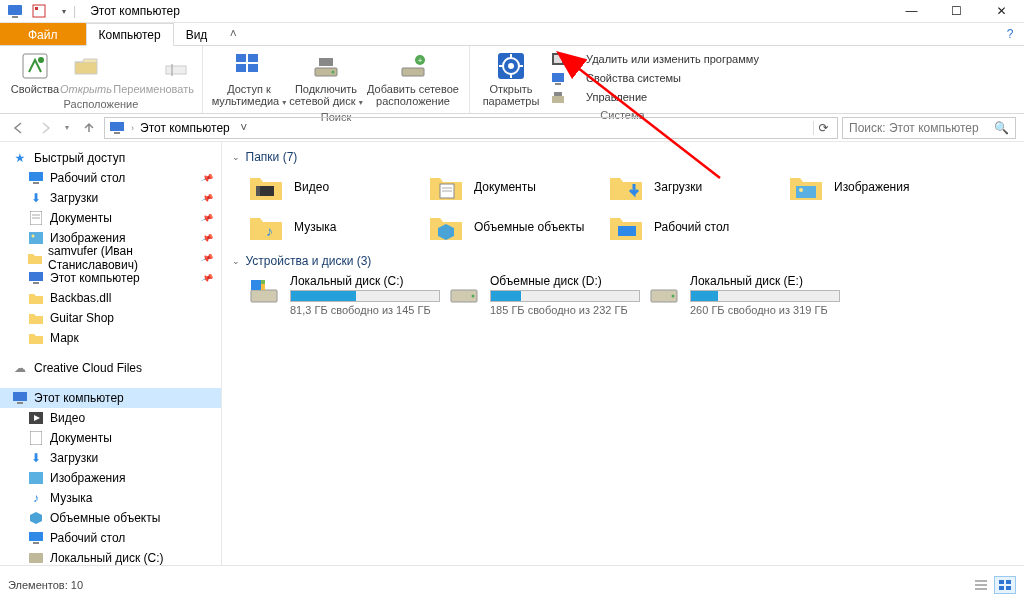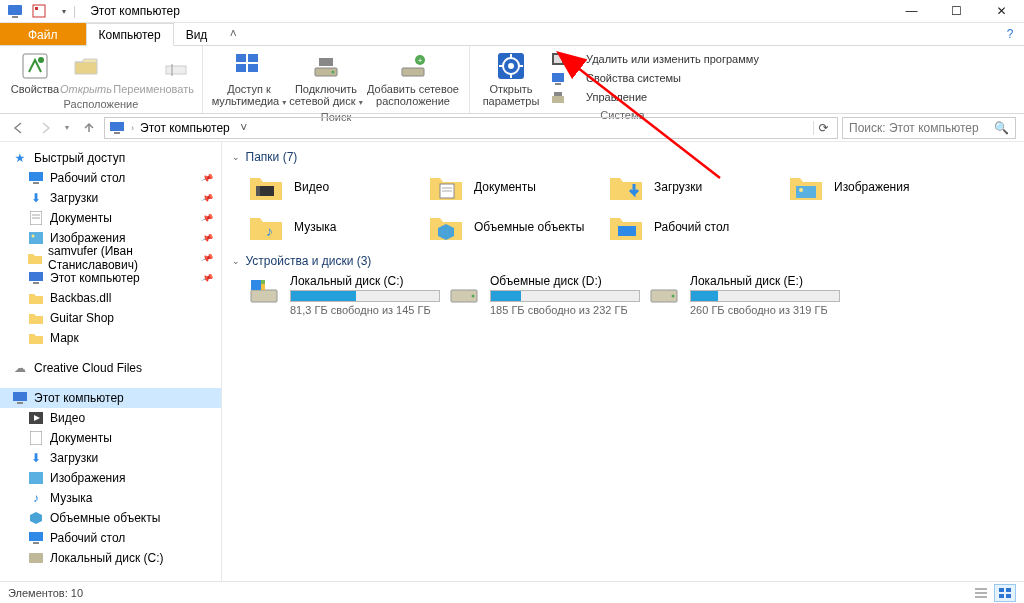--- a/index.html
+++ b/index.html
@@ -70,21 +70,21 @@
   .drives-grid { display:grid; grid-template-columns: repeat(3, 200px); column-gap:0; margin:4px 0 0 16px; }
   .drive-item { display:flex; gap:10px; }
   .drive-item .dico { width:32px;height:40px; display:flex;align-items:flex-start;justify-content:center; padding-top:4px;}
   .drive-body { flex:1; }
   .drive-body .dname { font-size:12px; margin-bottom:2px; }
   .drive-body .bar { width:150px;height:12px; border:1px solid #b8b8b8; background:#eee; position:relative; }
   .drive-body .bar .fill { position:absolute;left:0;top:0;bottom:0; background:#26a0da; }
   .drive-body .dfree { font-size:11px; color:#666; margin-top:2px; }
 
   
-  .statusbar { position:absolute; left:0; right:0; bottom:0; height:22px; border-top:1px solid #e5e5e5; background:#fff; display:flex; align-items:center; padding:0 8px; font-size:11px; color:#444;}
+  .statusbar { position:absolute; left:0; right:0; bottom:0; height:38px; border-top:1px solid #e5e5e5; background:#fff; display:flex; align-items:center; padding:0 8px; font-size:11px; color:#444;}
   .statusbar .view-toggles { margin-left:auto; display:flex; gap:2px; }
   .statusbar .vt { width:22px;height:18px; border:1px solid transparent; display:flex;align-items:center;justify-content:center; color:#666;}
   .statusbar .vt.active { border:1px solid #99c9ef; background:#e5f3ff; color:#2e75d4;}
 
   
   .arrow-overlay { position:absolute; pointer-events:none; left:0; top:0; }
 
   
   svg { display:block; }
 </style>

